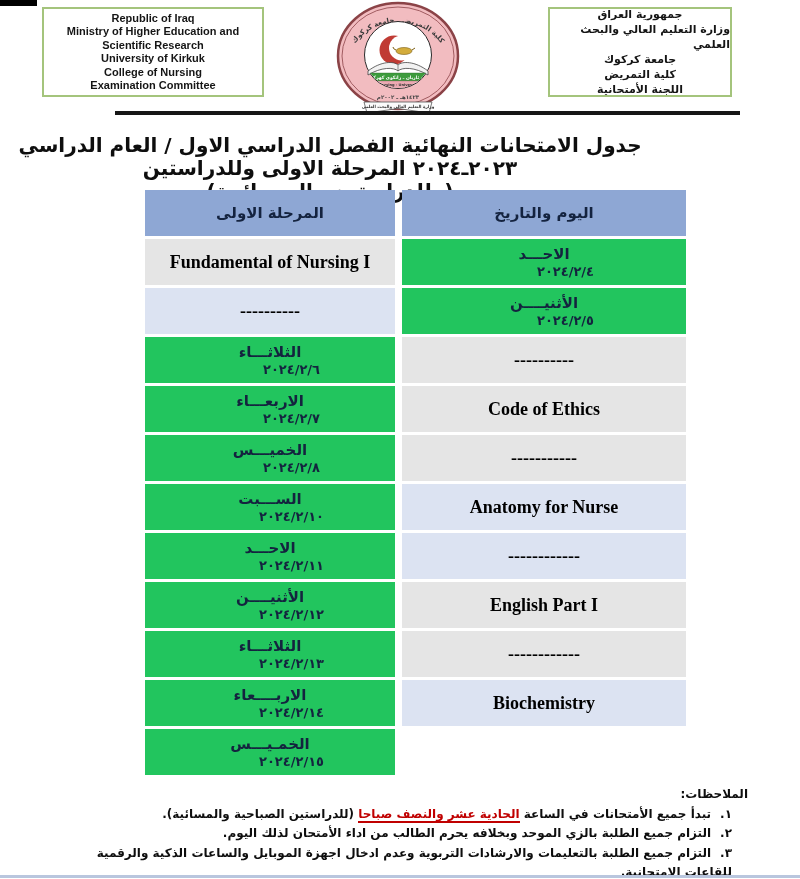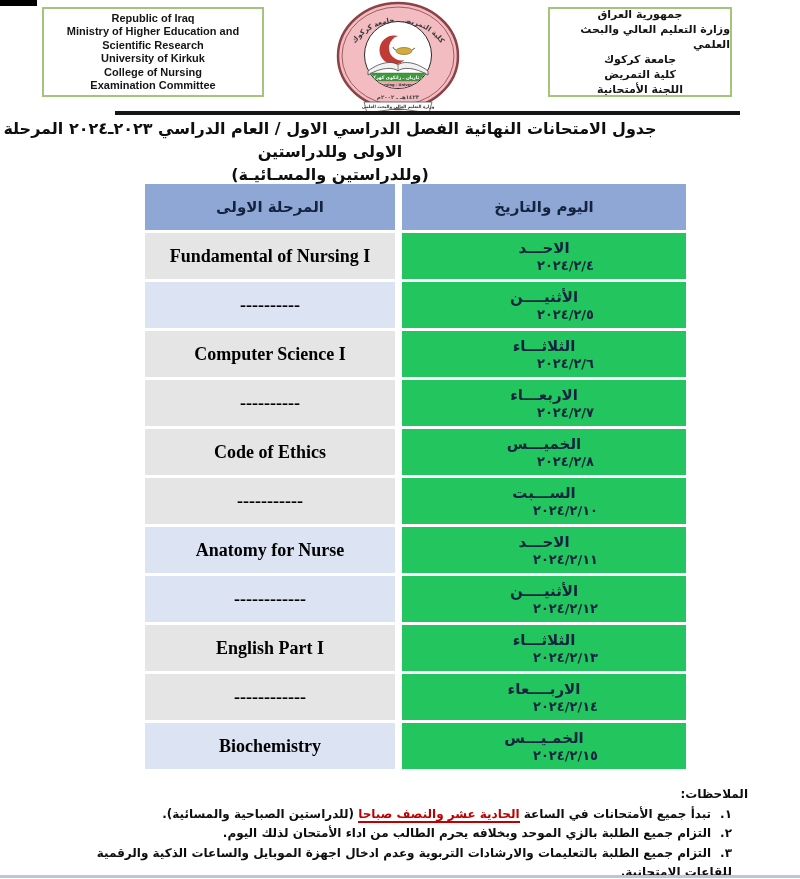--- a/index.html
+++ b/index.html
@@ -11,25 +11,25 @@
   .hdr-box{
     position:absolute;top:7px;border:2px solid #A4C47C;background:#fff;
     display:flex;flex-direction:column;justify-content:center;align-items:center;
     text-align:right;font-weight:bold;color:#151515;
   }
   .hdr-box.en{left:42px;width:218px;height:86px;font-size:11px;line-height:13.5px;}
   .hdr-box.ar{left:548px;width:180px;height:86px;direction:rtl;font-size:11px;line-height:15px;font-family:"DejaVu Sans",sans-serif;}
   .logo-wrap{position:absolute;left:336px;top:1px;width:124px;height:117px;}
   .rule{position:absolute;left:115px;top:111px;width:625px;height:4px;background:#161616;}
   .doc-title{
-    position:absolute;left:0;top:117px;width:660px;text-align:center;direction:rtl;
-    font-family:"DejaVu Sans",sans-serif;font-weight:bold;font-size:16px;line-height:23px;color:#0e0e0e;
+    position:absolute;left:0;top:134px;width:660px;text-align:center;direction:rtl;
+    font-family:"DejaVu Sans",sans-serif;font-weight:bold;font-size:20px;line-height:23px;color:#0e0e0e;
   }
   .exam-table{
-    position:absolute;left:145px;top:184px;
+    position:absolute;left:145px;top:190px;
     display:grid;grid-template-columns:250px 284px;column-gap:7px;row-gap:3px;
   }
   .cell{display:flex;flex-direction:column;align-items:center;justify-content:center;height:46px;}
   .cell.head{background:#8EA7D4;direction:rtl;font-family:"DejaVu Sans",sans-serif;
     font-weight:bold;font-size:15px;color:#14233f;}
   .cell.sub{font-family:"Liberation Serif",serif;font-weight:bold;font-size:18px;color:#000;}
   .cell.sub.light{background:#e5e5e5;text-align:center;}
   .cell.sub.lighter{background:#DCE3F2;}
   .cell.date{background:#22c55e;direction:rtl;color:#14233f;}
   .cell.date .day{font-family:"DejaVu Sans",sans-serif;font-weight:bold;font-size:15px;line-height:18px;}
@@ -123,21 +123,20 @@
     <div class="day">الاحـــد</div>
     <div class="dt">٢٠٢٤/٢/٤</div>
   </div>
 
   <div class="cell sub lighter">----------</div>
   <div class="cell date">
     <div class="day">الأثنيــــن</div>
     <div class="dt">٢٠٢٤/٢/٥</div>
   </div>
 
-  <div class="cell sub light">Computer Science I</div>
   <div class="cell date">
     <div class="day">الثلاثـــاء</div>
     <div class="dt">٢٠٢٤/٢/٦</div>
   </div>
 
   <div class="cell sub light">----------</div>
   <div class="cell date">
     <div class="day">الاربعـــاء</div>
     <div class="dt">٢٠٢٤/٢/٧</div>
   </div>

